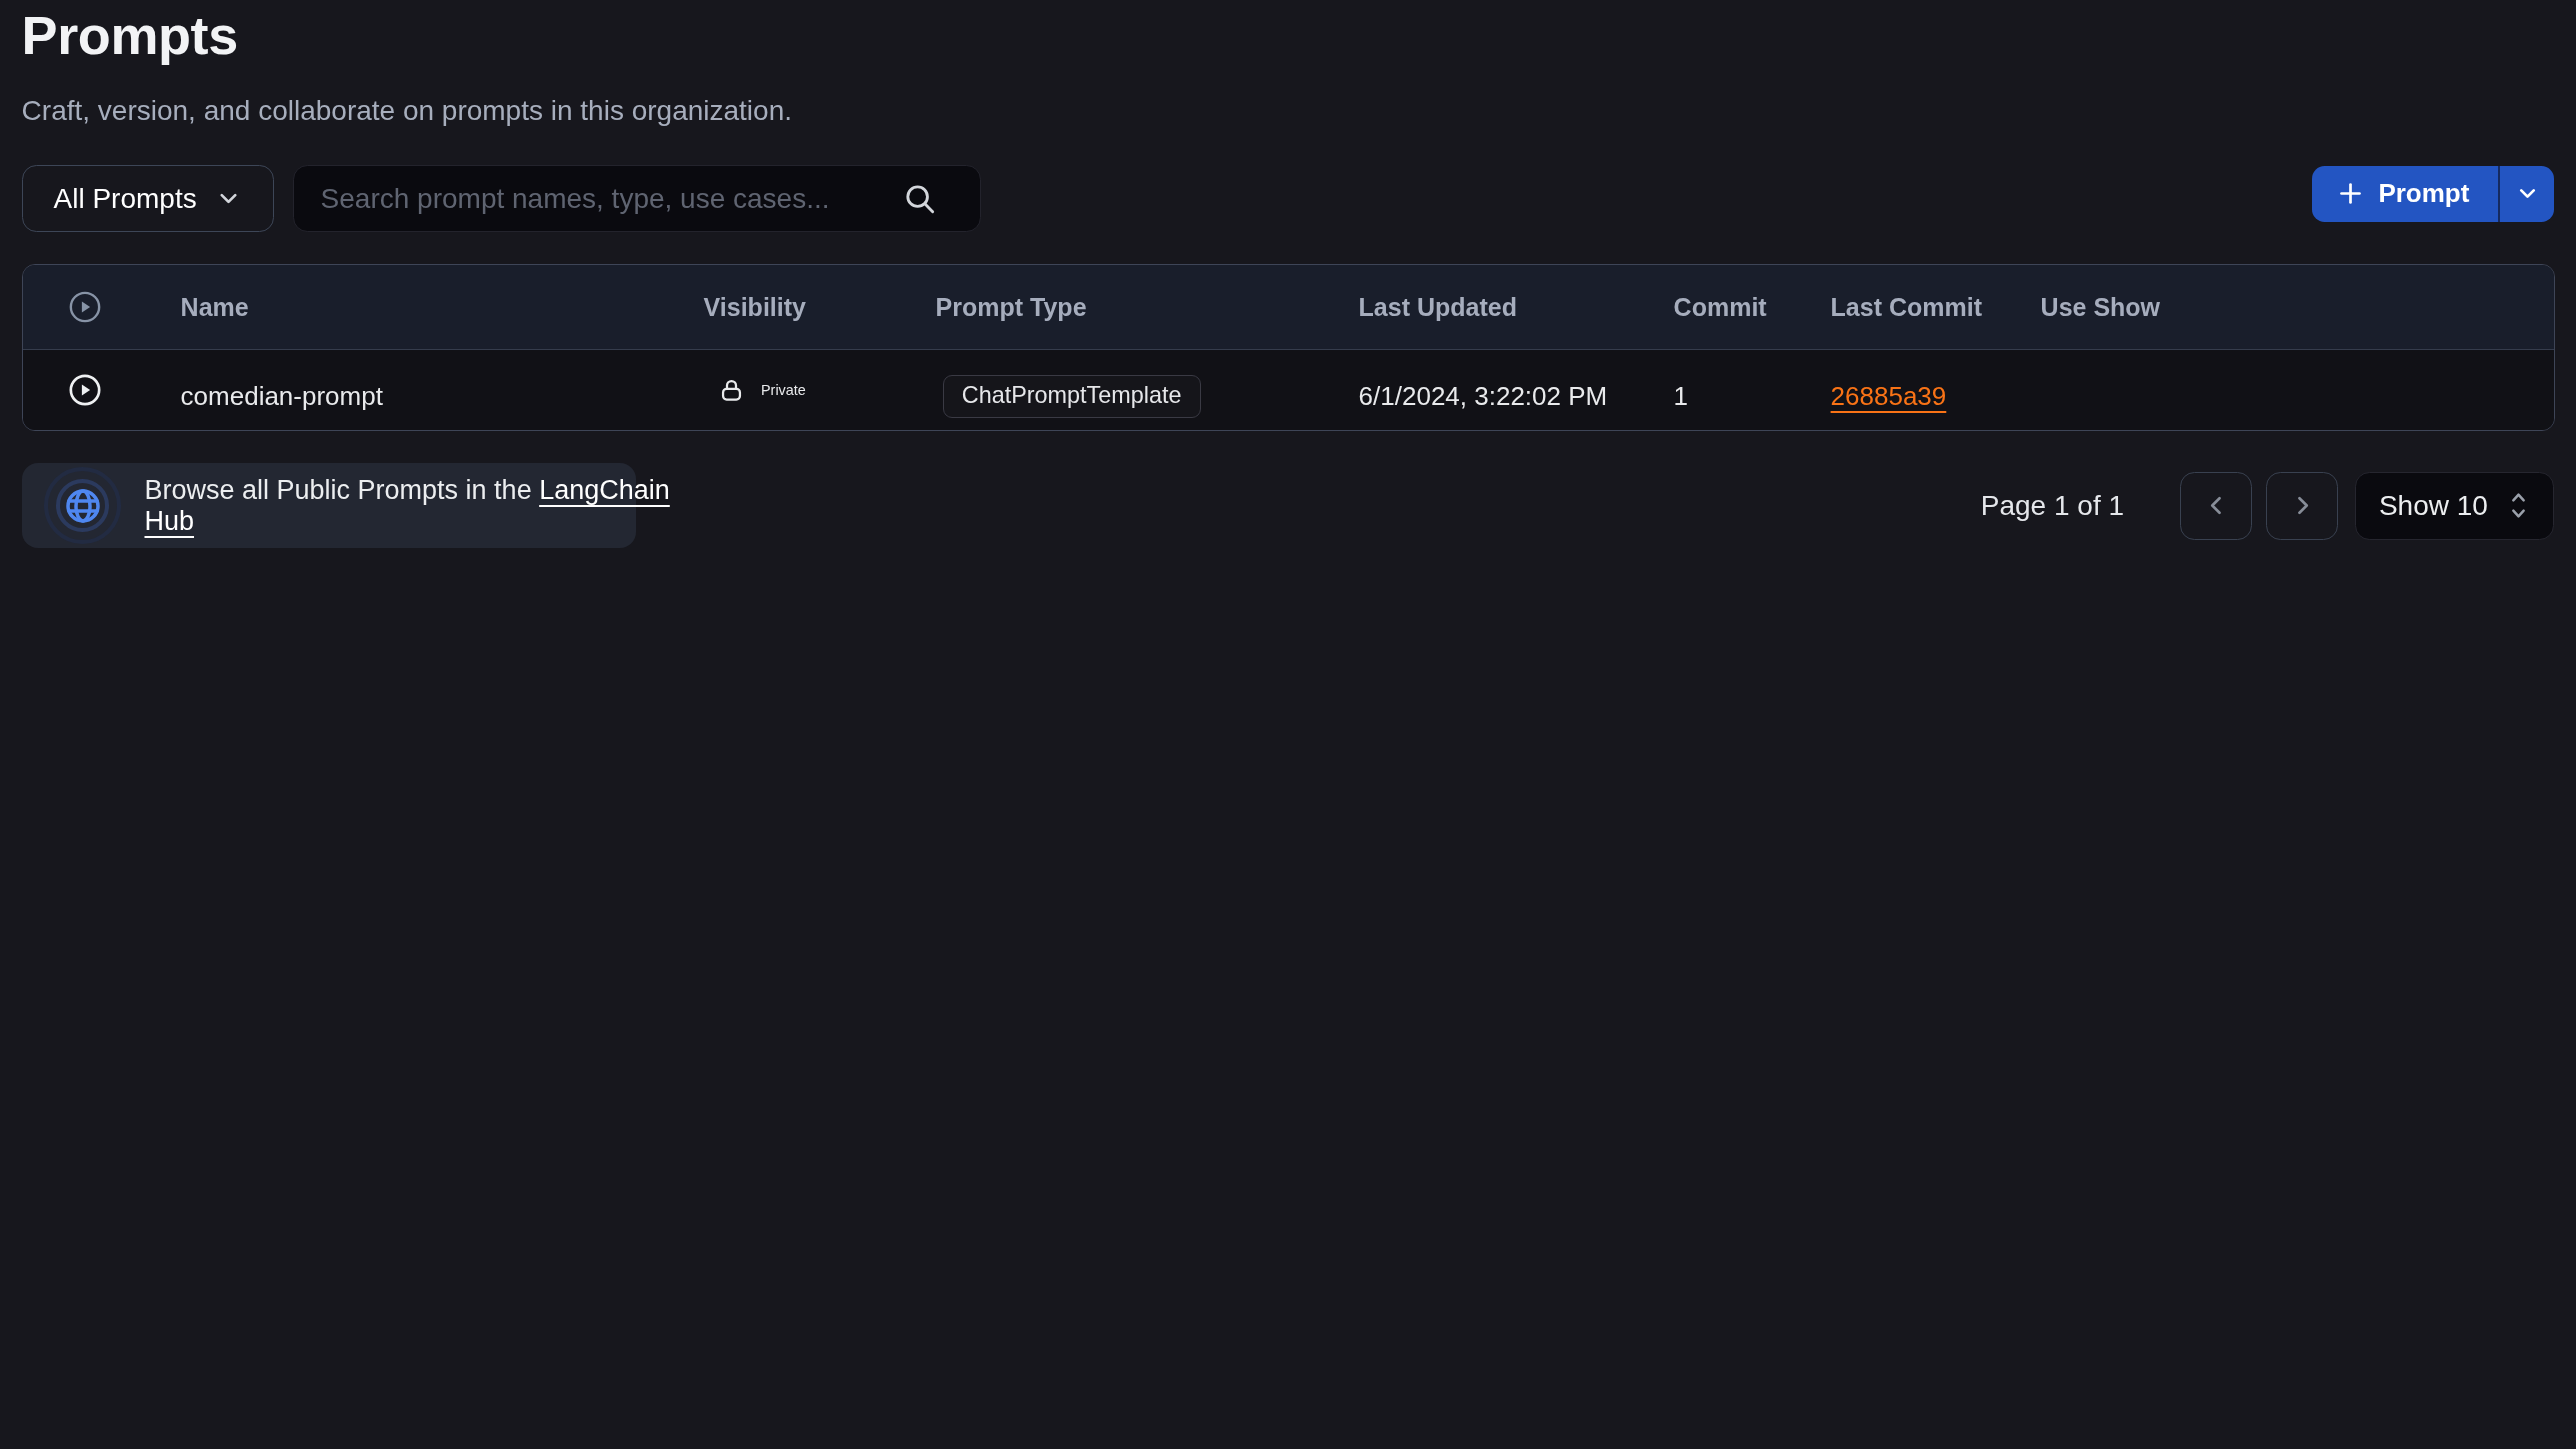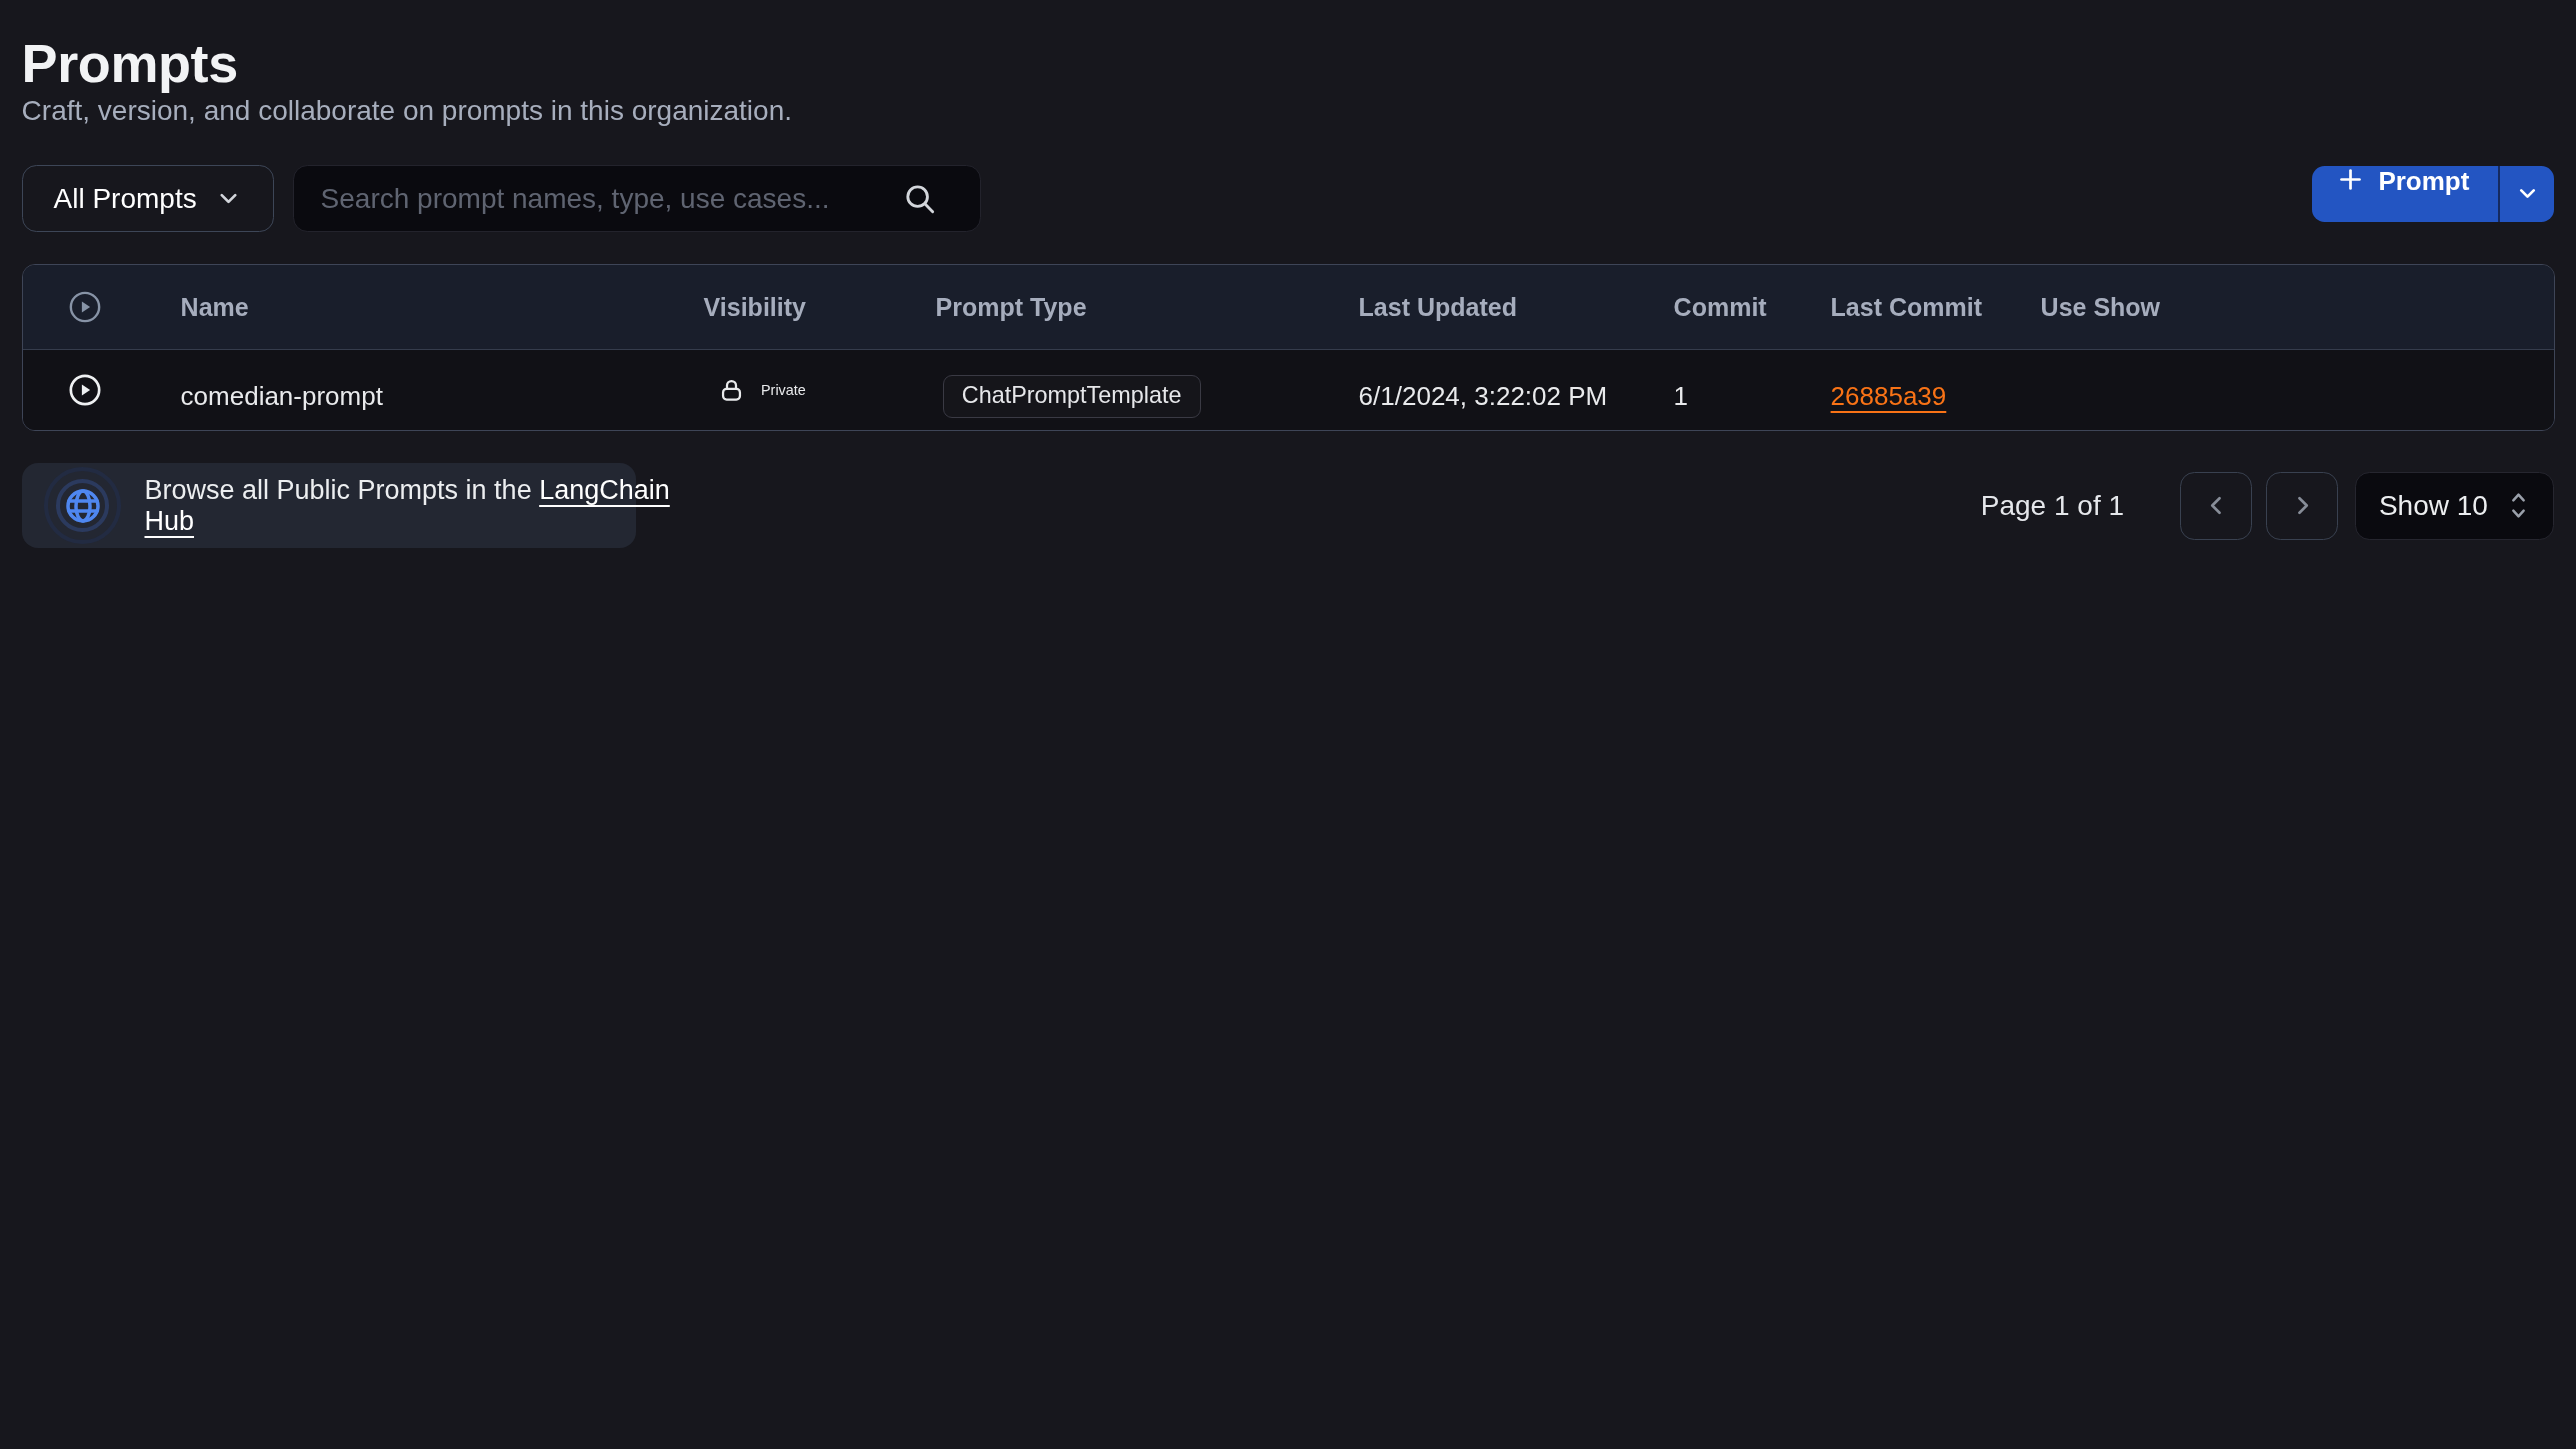--- a/index.html
+++ b/index.html
@@ -5,21 +5,21 @@
   html, body { margin:0; padding:0; background:#17171d; }
   * { box-sizing:border-box; }
   .screen {
     position:relative; width:2576px; height:1450px; overflow:hidden;
     background:#17171d; color:#ececef;
     font-family:"Liberation Sans", sans-serif;
   }
 
   
   .page-title {
-    position:absolute; left:21.6px; top:32px; margin:0;
+    position:absolute; left:21.6px; top:4px; margin:0;
     font-size:54px; font-weight:700; letter-spacing:-0.4px; color:#f2f3f5;
   }
   .page-subtitle {
     position:absolute; left:21.6px; top:95px; margin:0;
     font-size:28px; color:#a7aebd;
   }
 
   
   .toolbar { position:absolute; left:21.6px; right:21.6px; top:165px; height:67px; }
   .filter-btn {
@@ -39,21 +39,21 @@
     color:#d6d9de; font-size:28px; font-family:inherit; padding:0 18px 0 27px;
   }
   .search-box input::placeholder { color:#5f6471; }
   .search-box .search-ic { margin-right:41px; color:#d3d6db; flex:none; display:flex; }
 
   .split-btn {
     position:absolute; right:0; top:0.9px; height:56px;
     display:flex; border-radius:12.6px; overflow:hidden;
   }
   .split-main {
-    display:flex; align-items:flex-start; gap:14.4px; padding:0 29px 0 25px;
+    display:flex; align-items:center; gap:14.4px; padding:0 29px 0 25px;
     background:#2355c2; border:none; color:#fff;
     font-size:26px; font-weight:700; font-family:inherit; cursor:pointer;
   }
   .split-caret {
     width:56px; background:#2355c2; border:none; border-left:2.7px solid #152a60;
     display:flex; align-items:center; justify-content:center; color:#fff; cursor:pointer;
   }
 
   
   .ptable {

